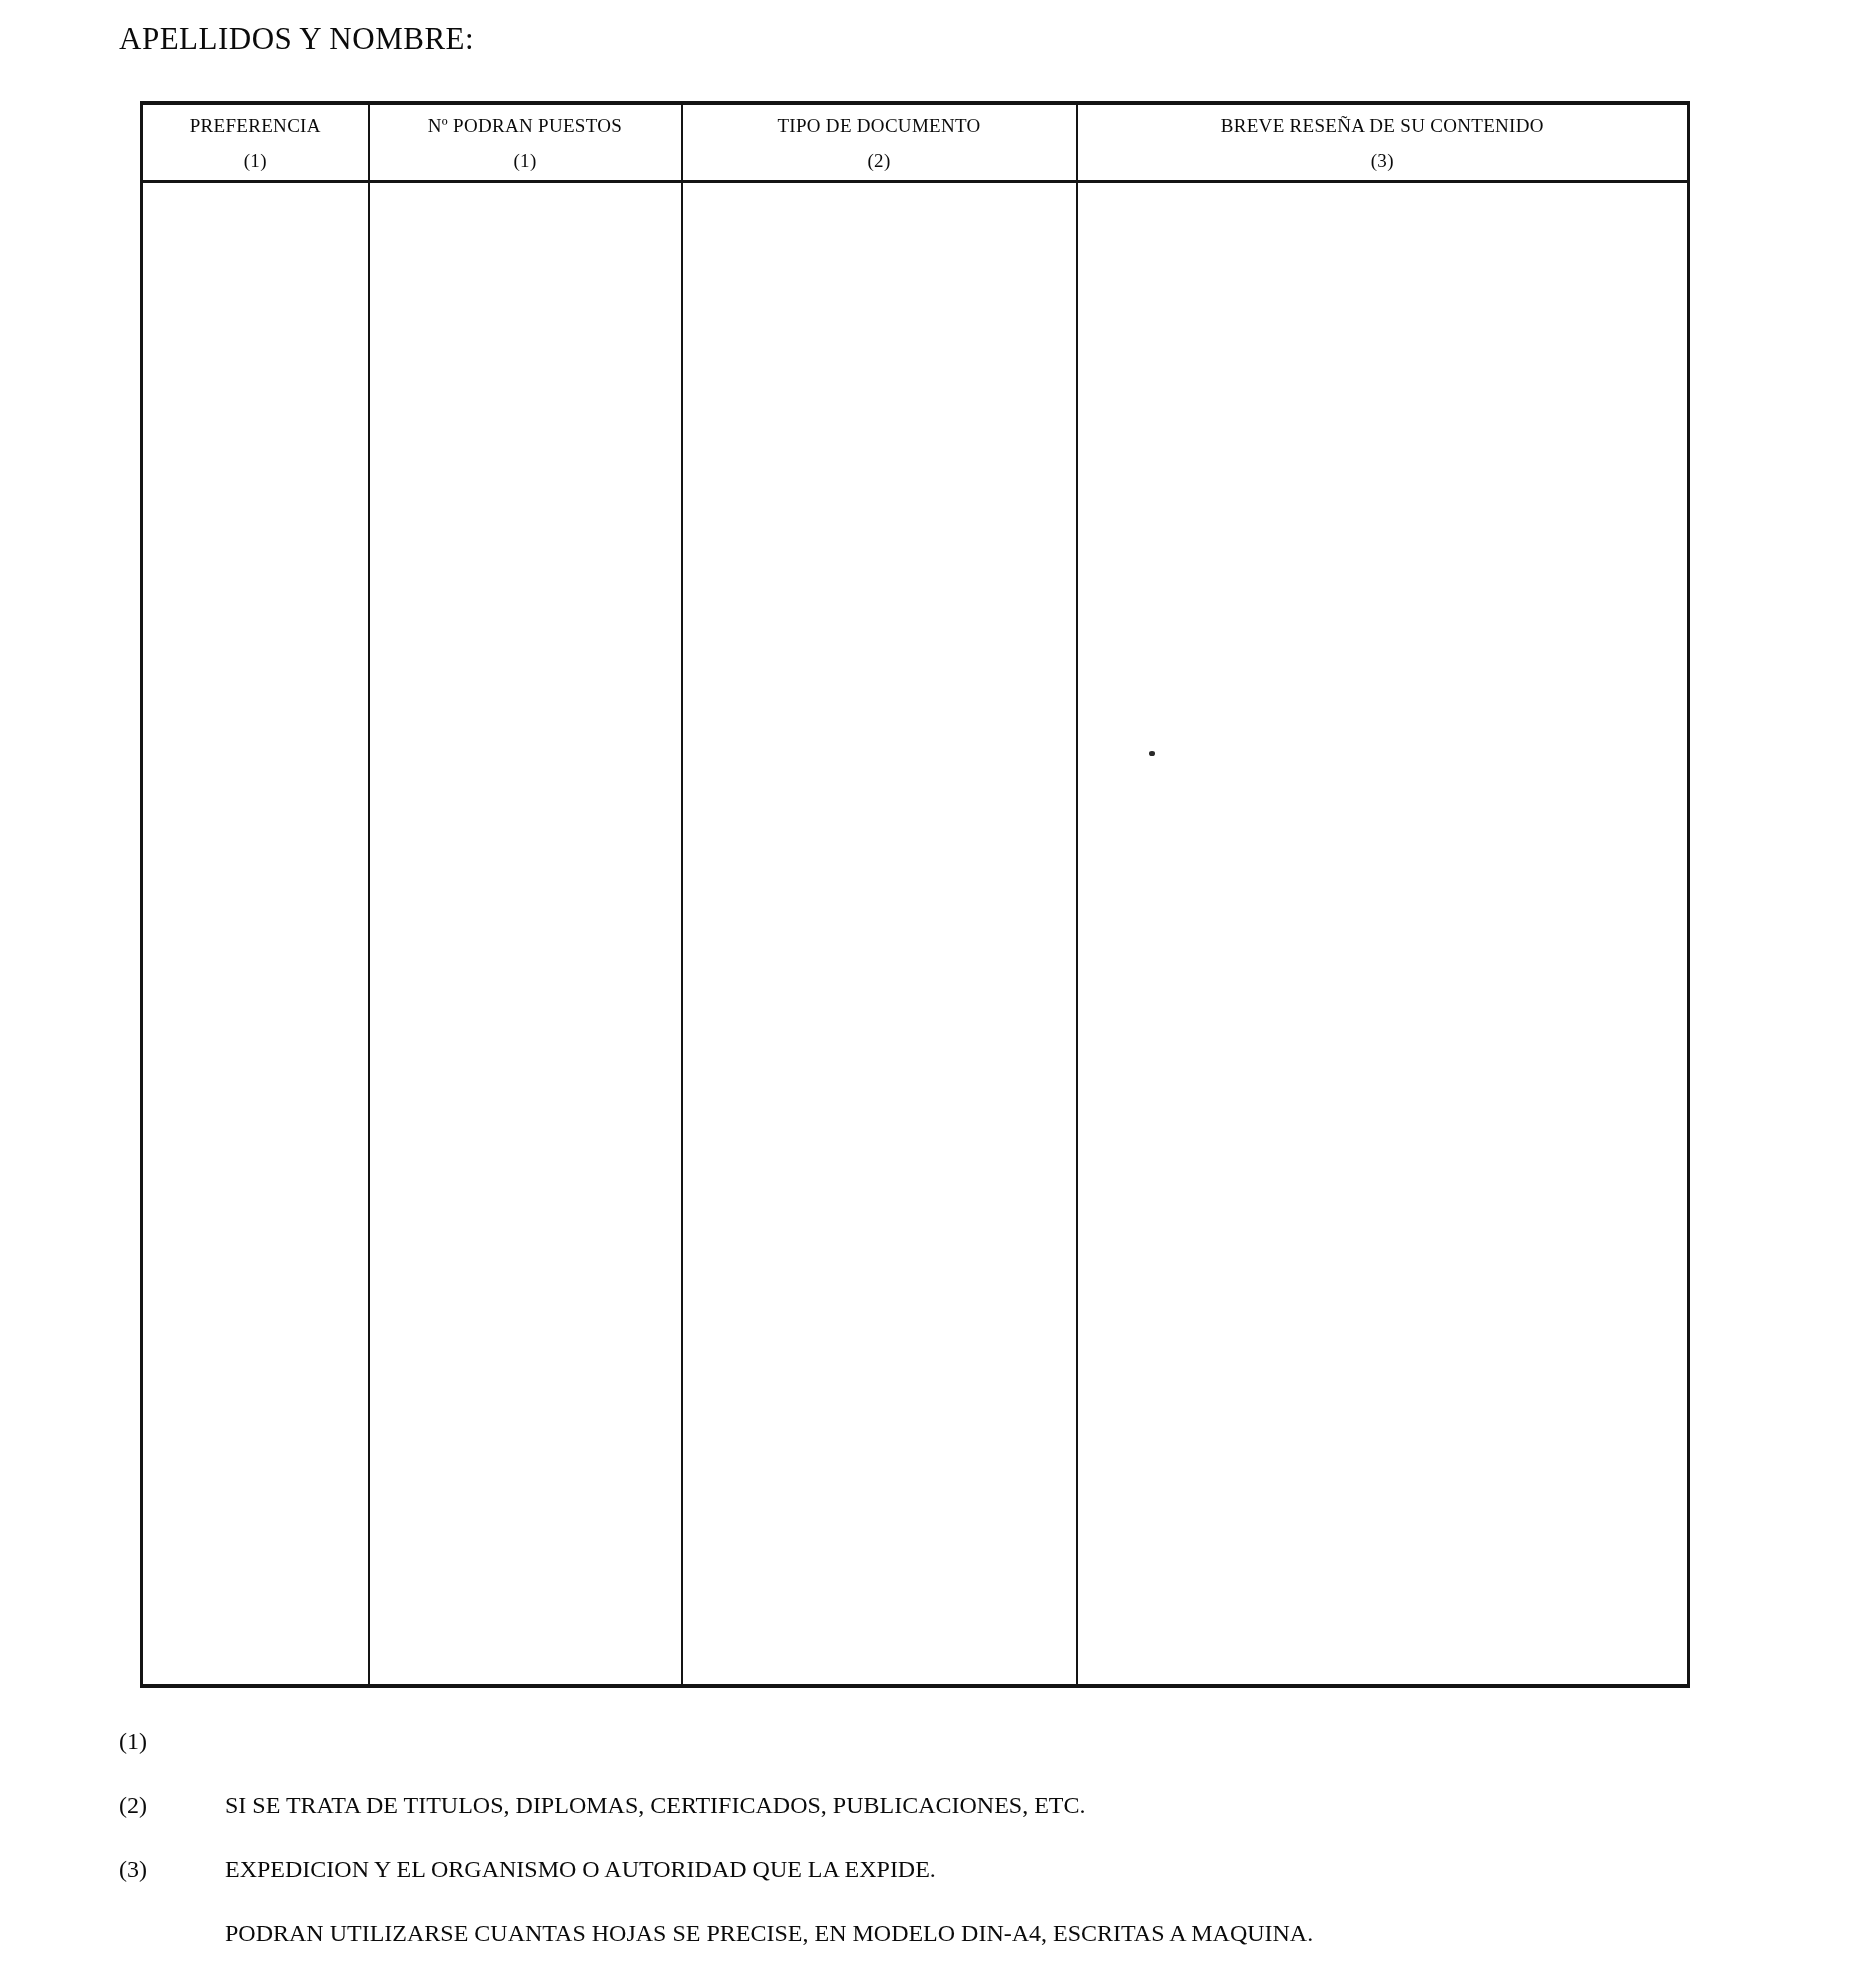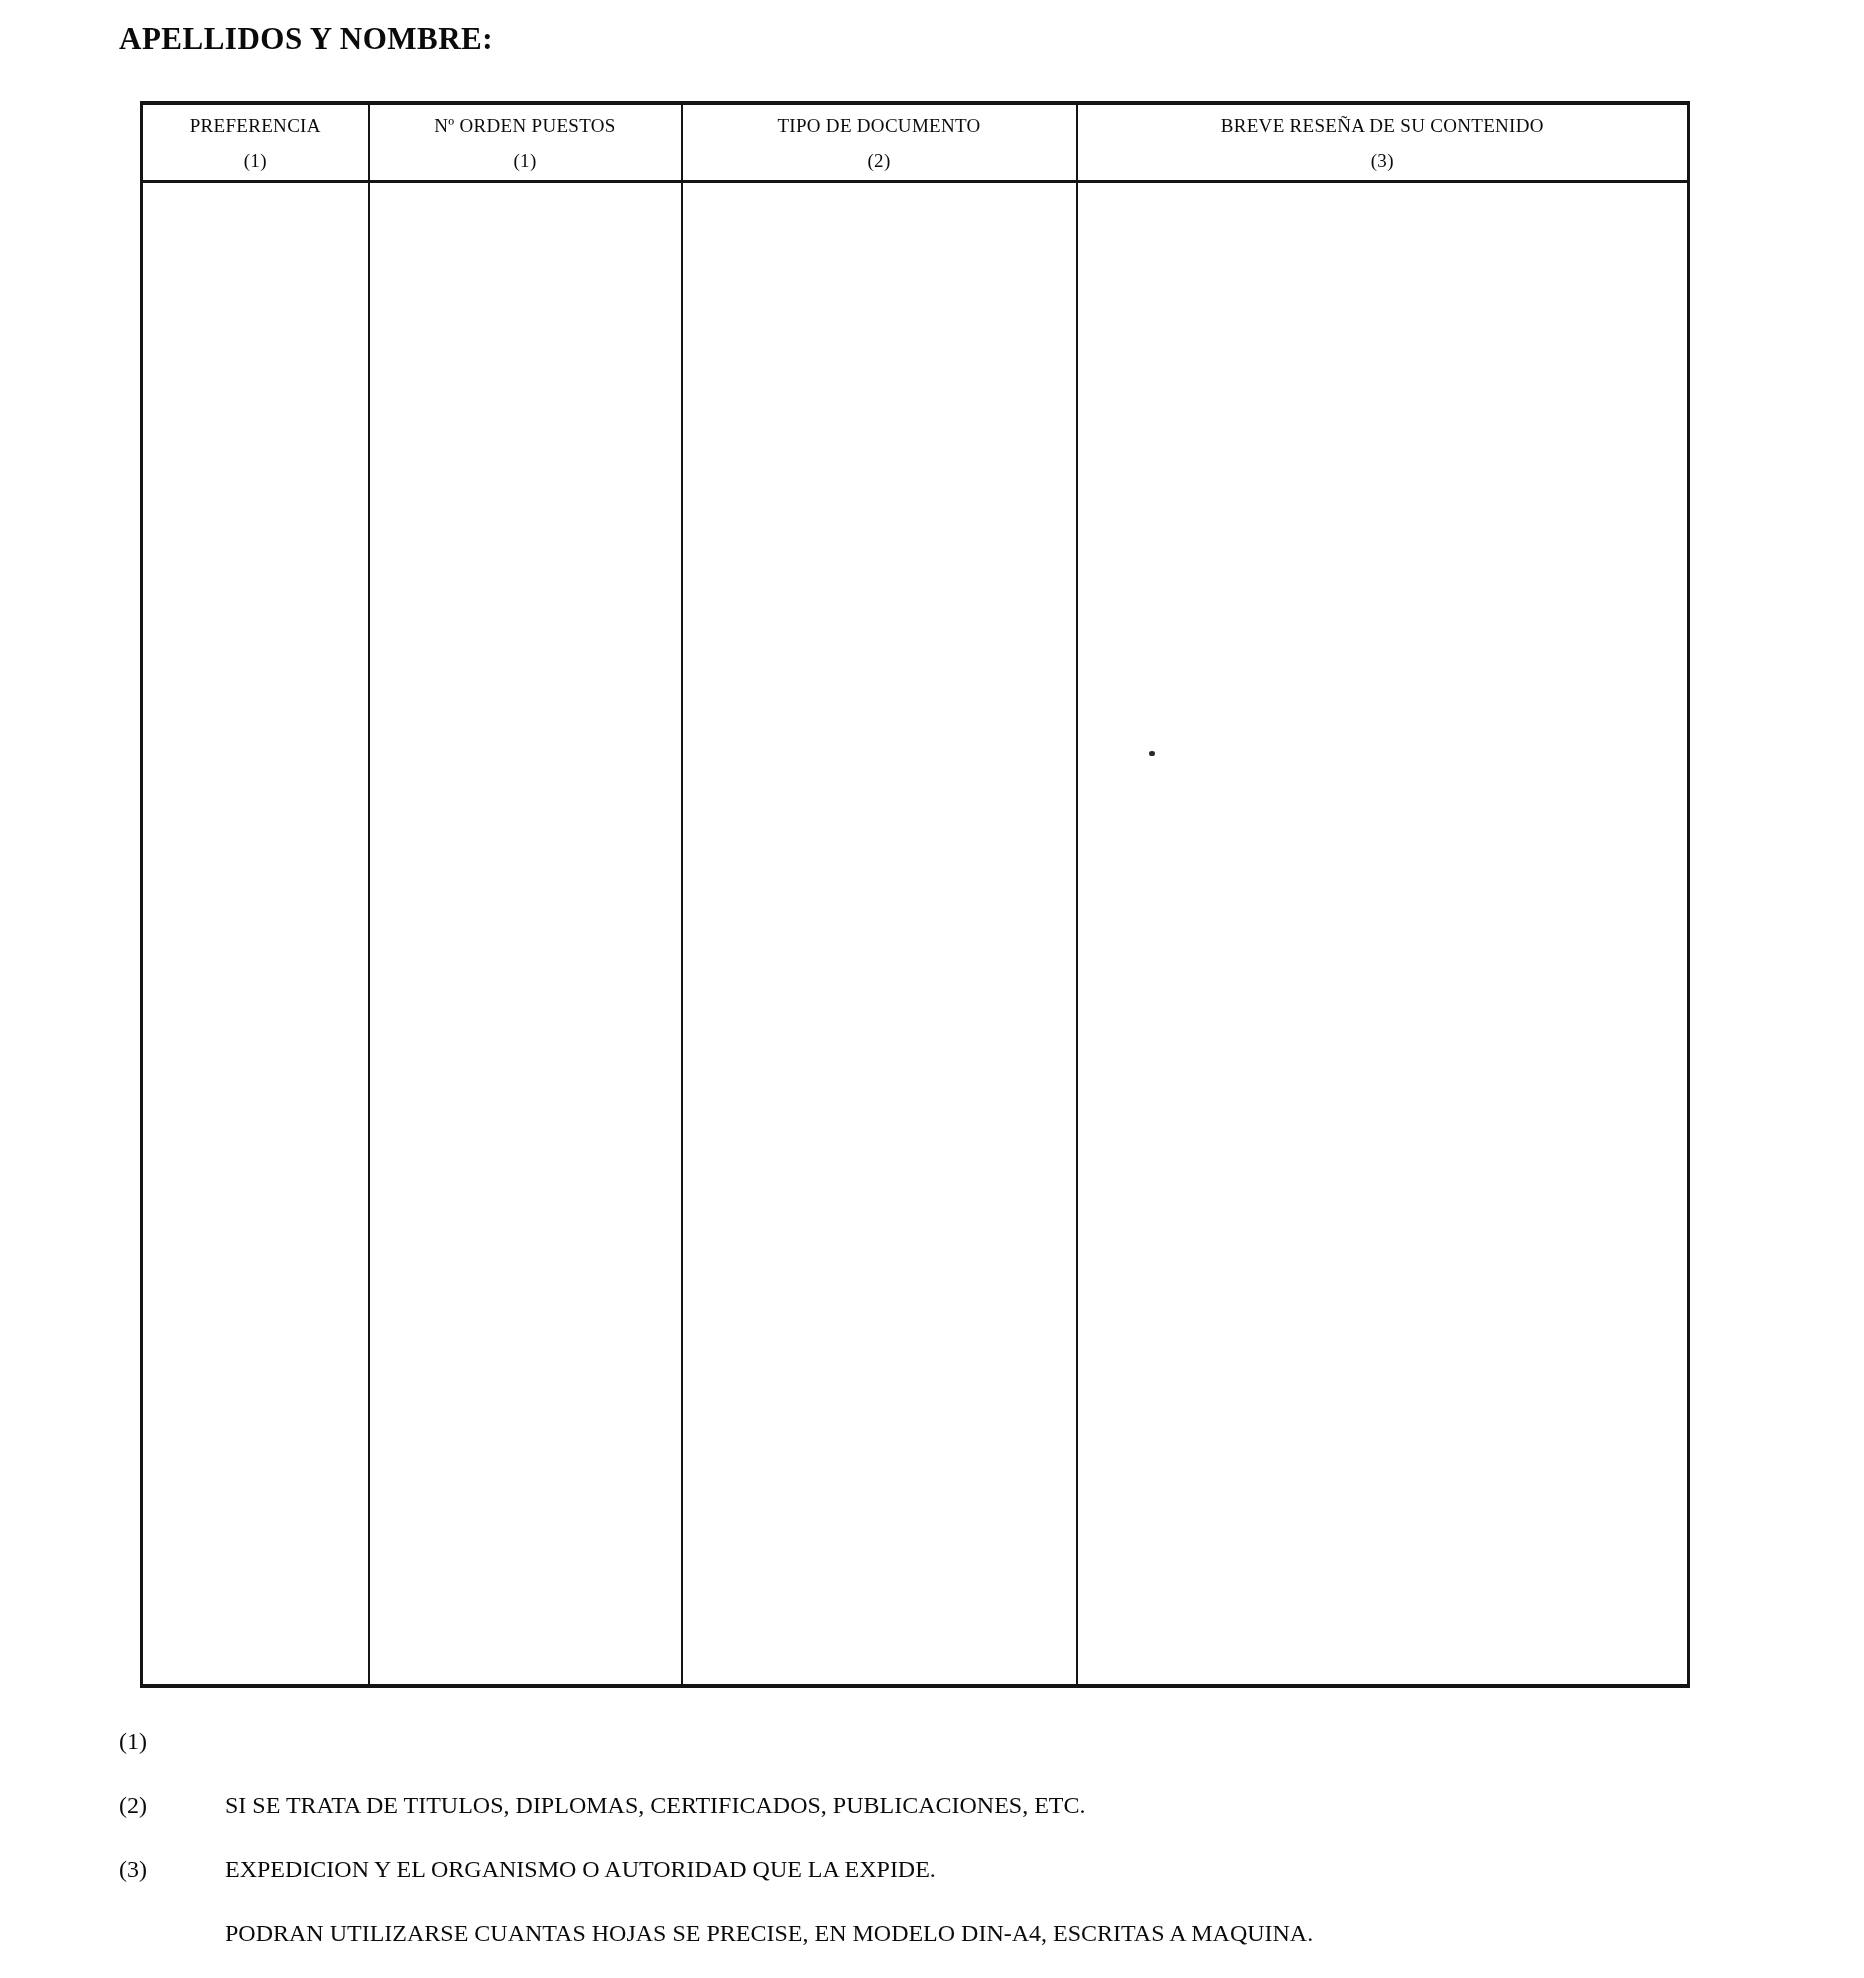--- a/index.html
+++ b/index.html
@@ -16,21 +16,20 @@
     color: #0b0b0b;
     overflow: hidden;
   }
   .title {
     position: absolute;
     left: 119px;
     top: 20.5px;
     font-size: 31px;
     letter-spacing: 0.5px;
     white-space: pre;
-    font-weight: bold;
   }
   .doc-table {
     position: absolute;
     left: 140px;
     top: 101px;
     width: 1548px;
     border-collapse: collapse;
     table-layout: fixed;
     border: 3.7px solid #141414;
     border-top-width: 4.7px;
@@ -100,21 +99,21 @@
       <col style="width:395px">
       <col style="width:612px">
     </colgroup>
     <thead>
       <tr>
         <th>
           <span class="th-label">PREFERENCIA</span>
           <span class="th-note">(1)</span>
         </th>
         <th>
-          <span class="th-label">Nº ORDEN PUESTOS</span>
+          <span class="th-label">Nº PODRAN PUESTOS</span>
           <span class="th-note">(1)</span>
         </th>
         <th>
           <span class="th-label">TIPO DE DOCUMENTO</span>
           <span class="th-note">(2)</span>
         </th>
         <th>
           <span class="th-label">BREVE RESEÑA DE SU CONTENIDO</span>
           <span class="th-note">(3)</span>
         </th>

